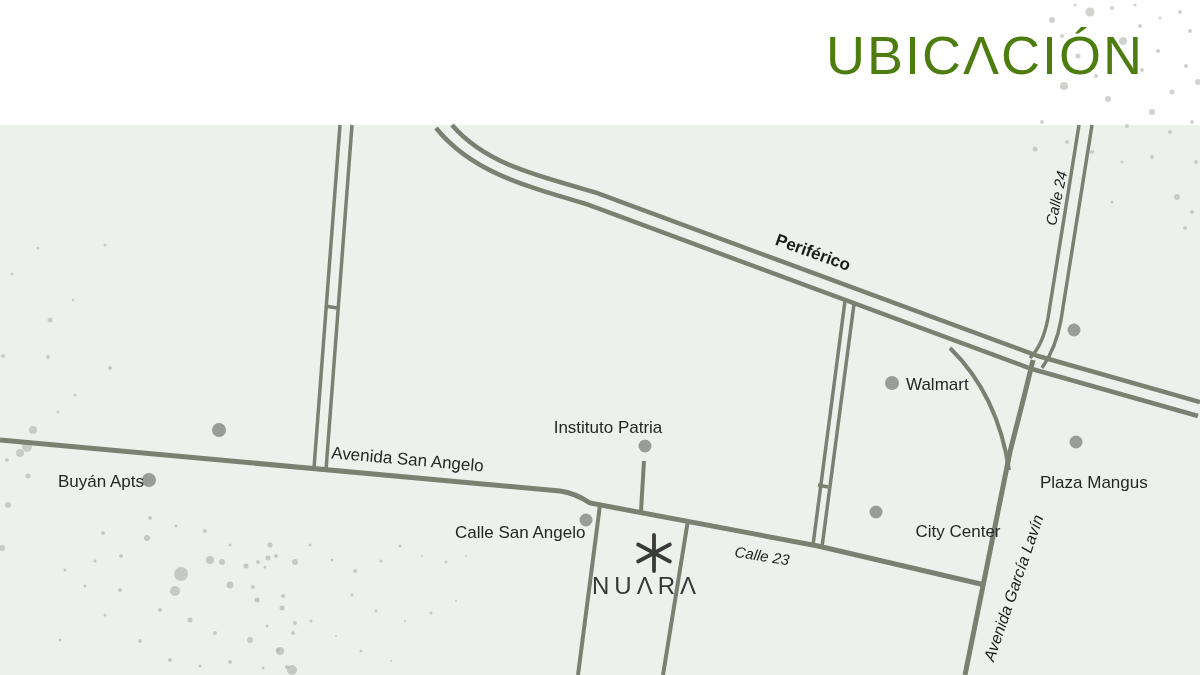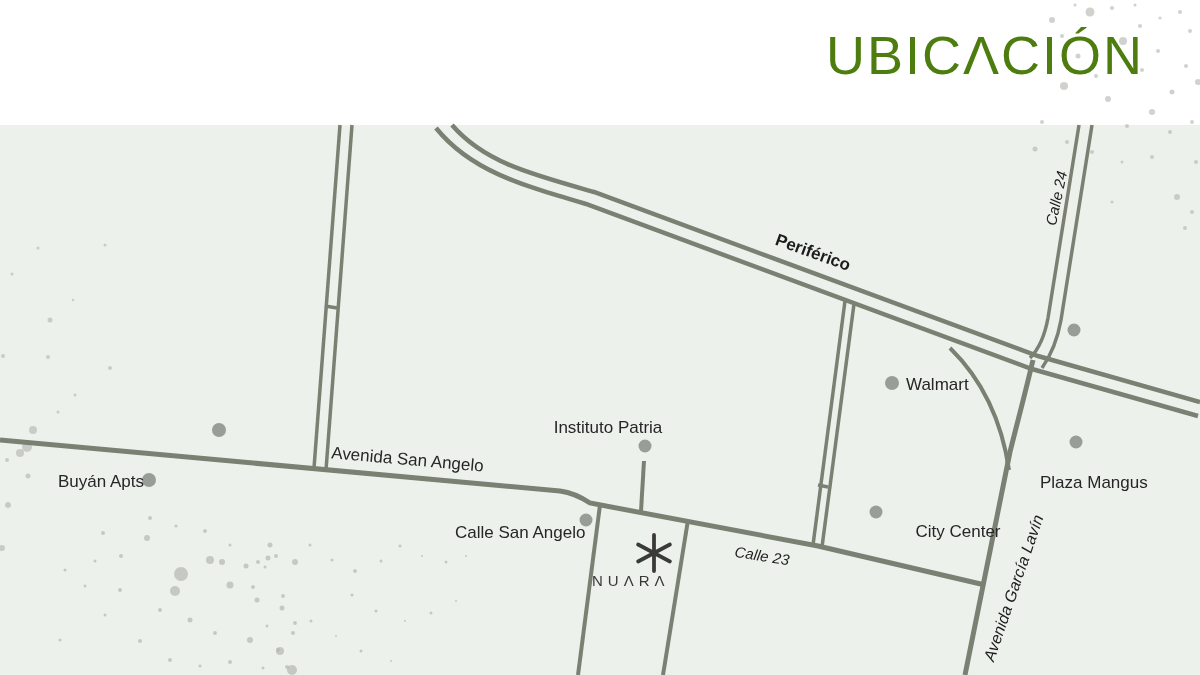--- a/index.html
+++ b/index.html
@@ -21,21 +21,21 @@
   
   .lbl{position:absolute;font-size:17px;color:#262626;line-height:1.25;
        white-space:nowrap;text-align:center;}
   .c{text-align:center;}
   .it{font-style:italic;font-size:15px;color:#1d1d1d;}
   .bd{font-weight:bold;color:#1c1c1c;}
   .wrap{white-space:normal;line-height:1.35;}
   .rot{transform-origin:50% 50%;}
 
   .nuara-name{position:absolute;left:592px;top:572px;width:94px;
-              font-size:15px;letter-spacing:5px;
+              font-size:24px;letter-spacing:5px;
               color:#383838;}
 </style>
 </head>
 <body>
 
 <div class="page">
 
   <div class="tagline">
   </div>
   <div class="title">UBICΛCIÓN</div>

